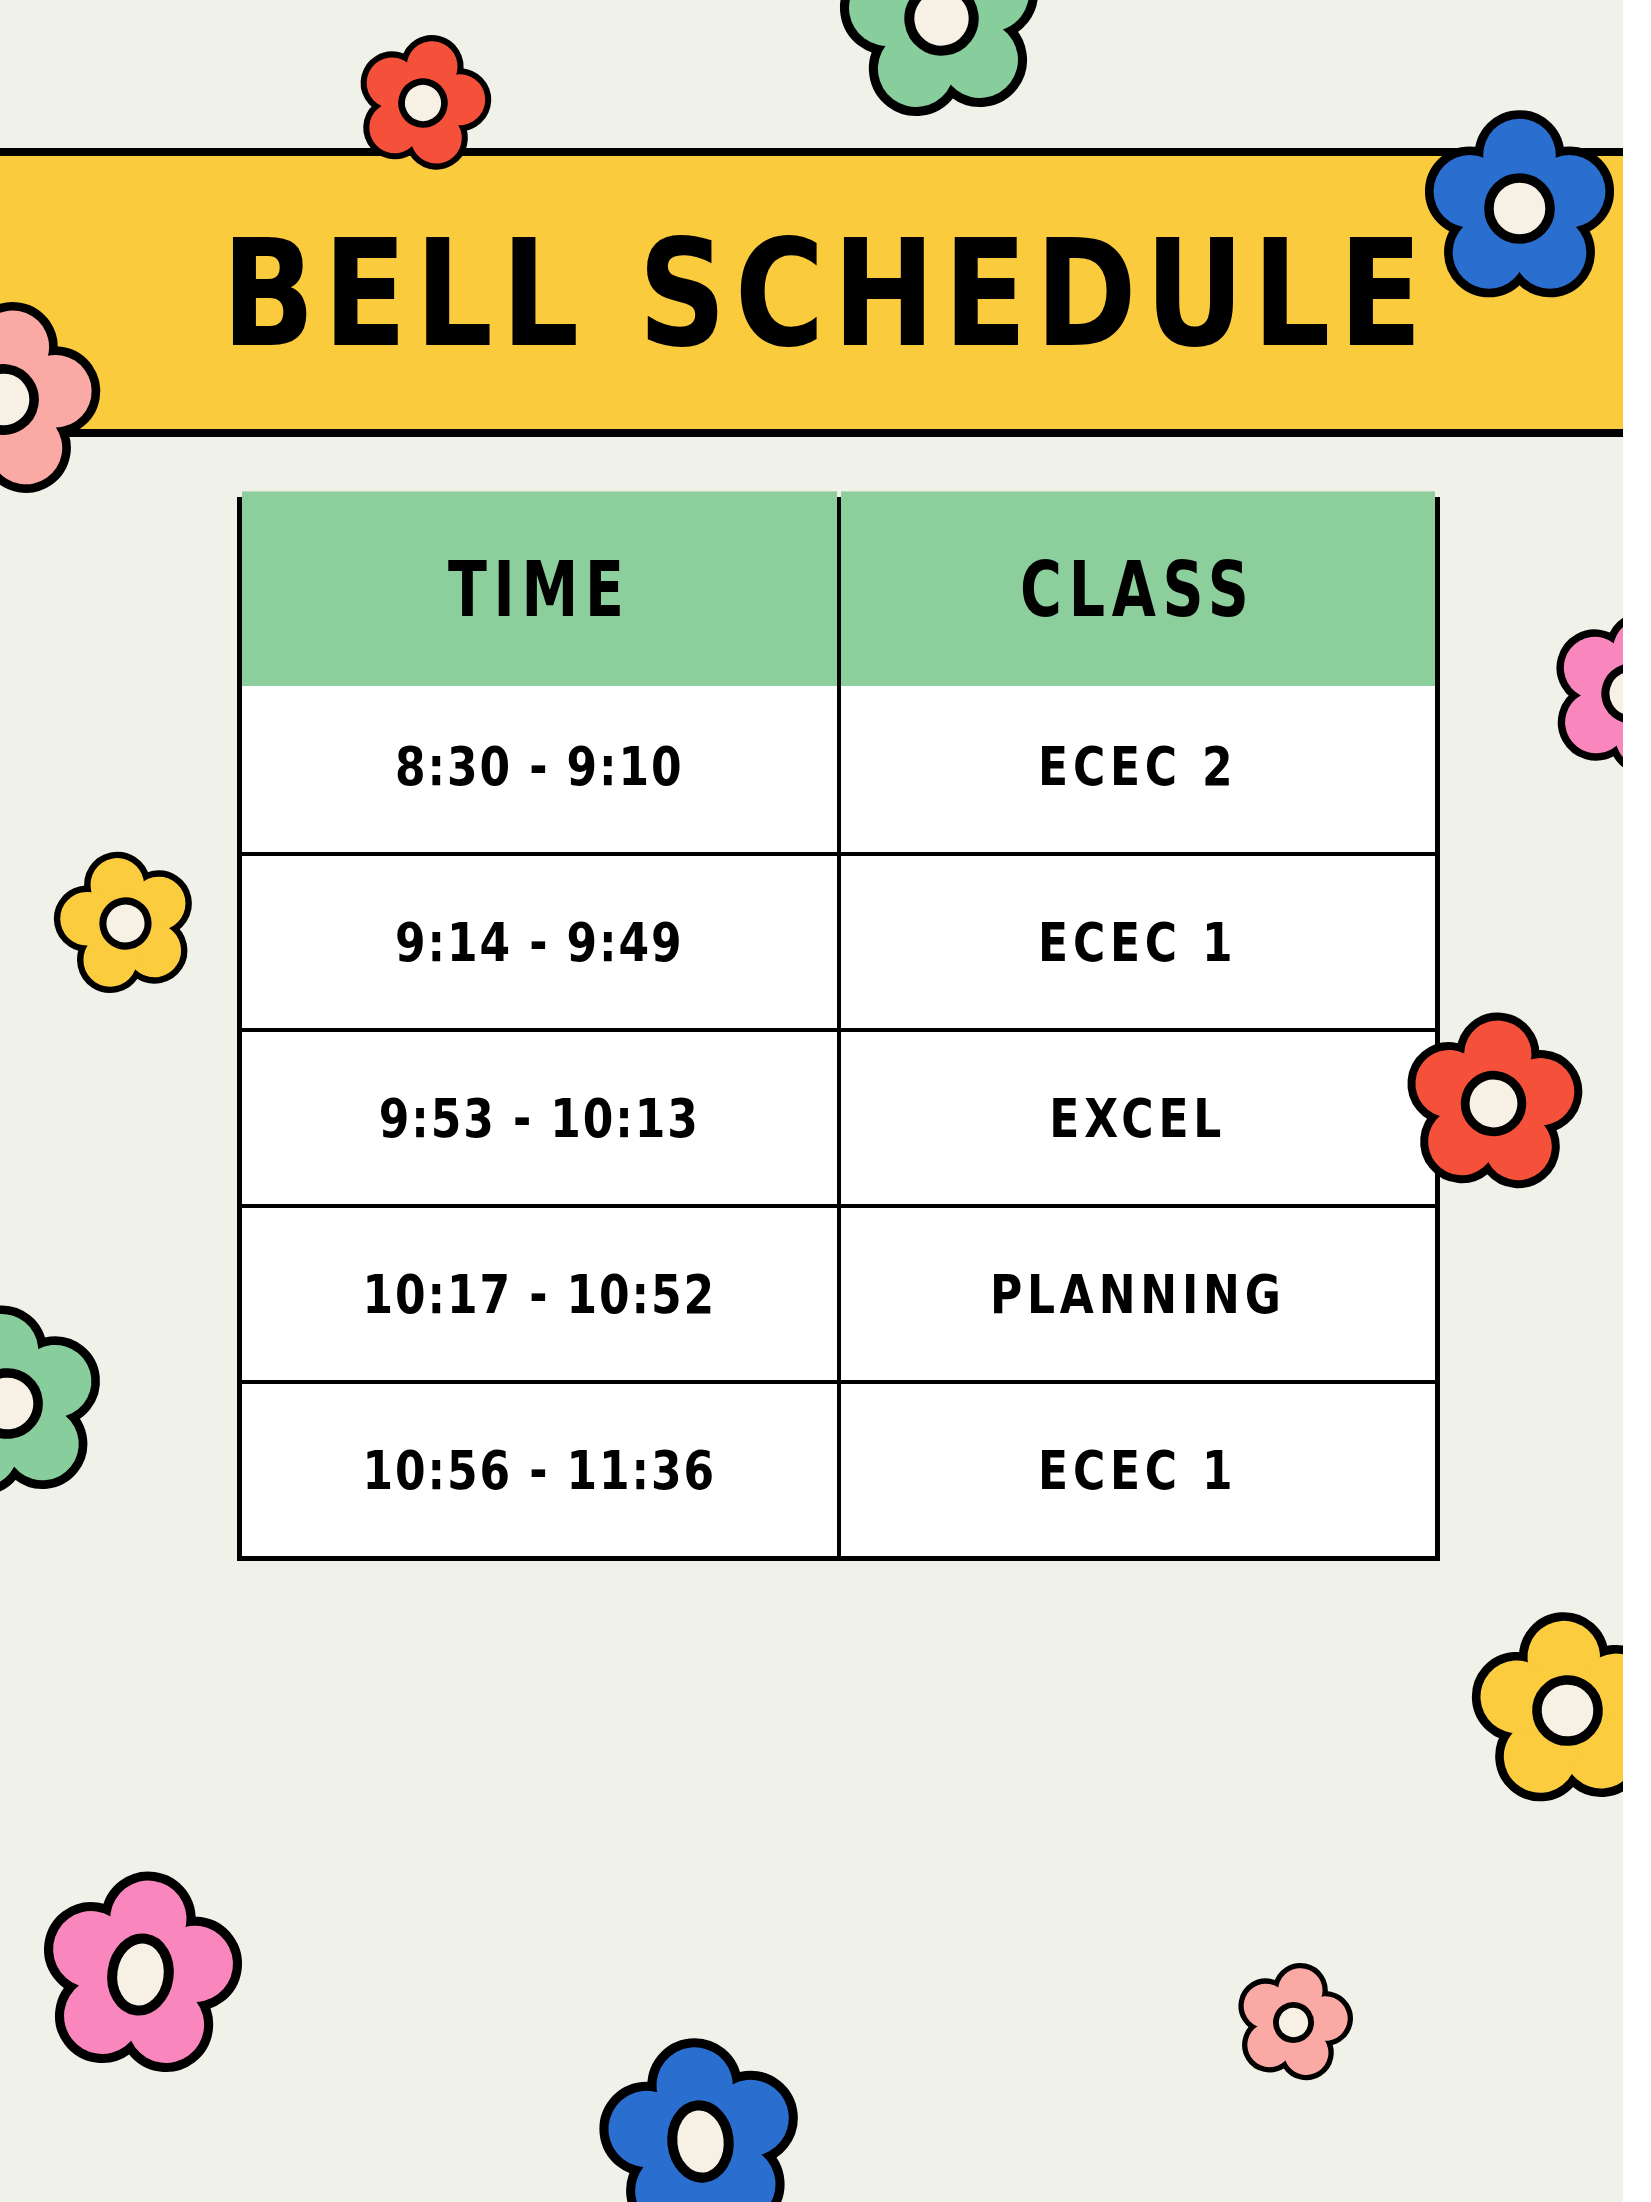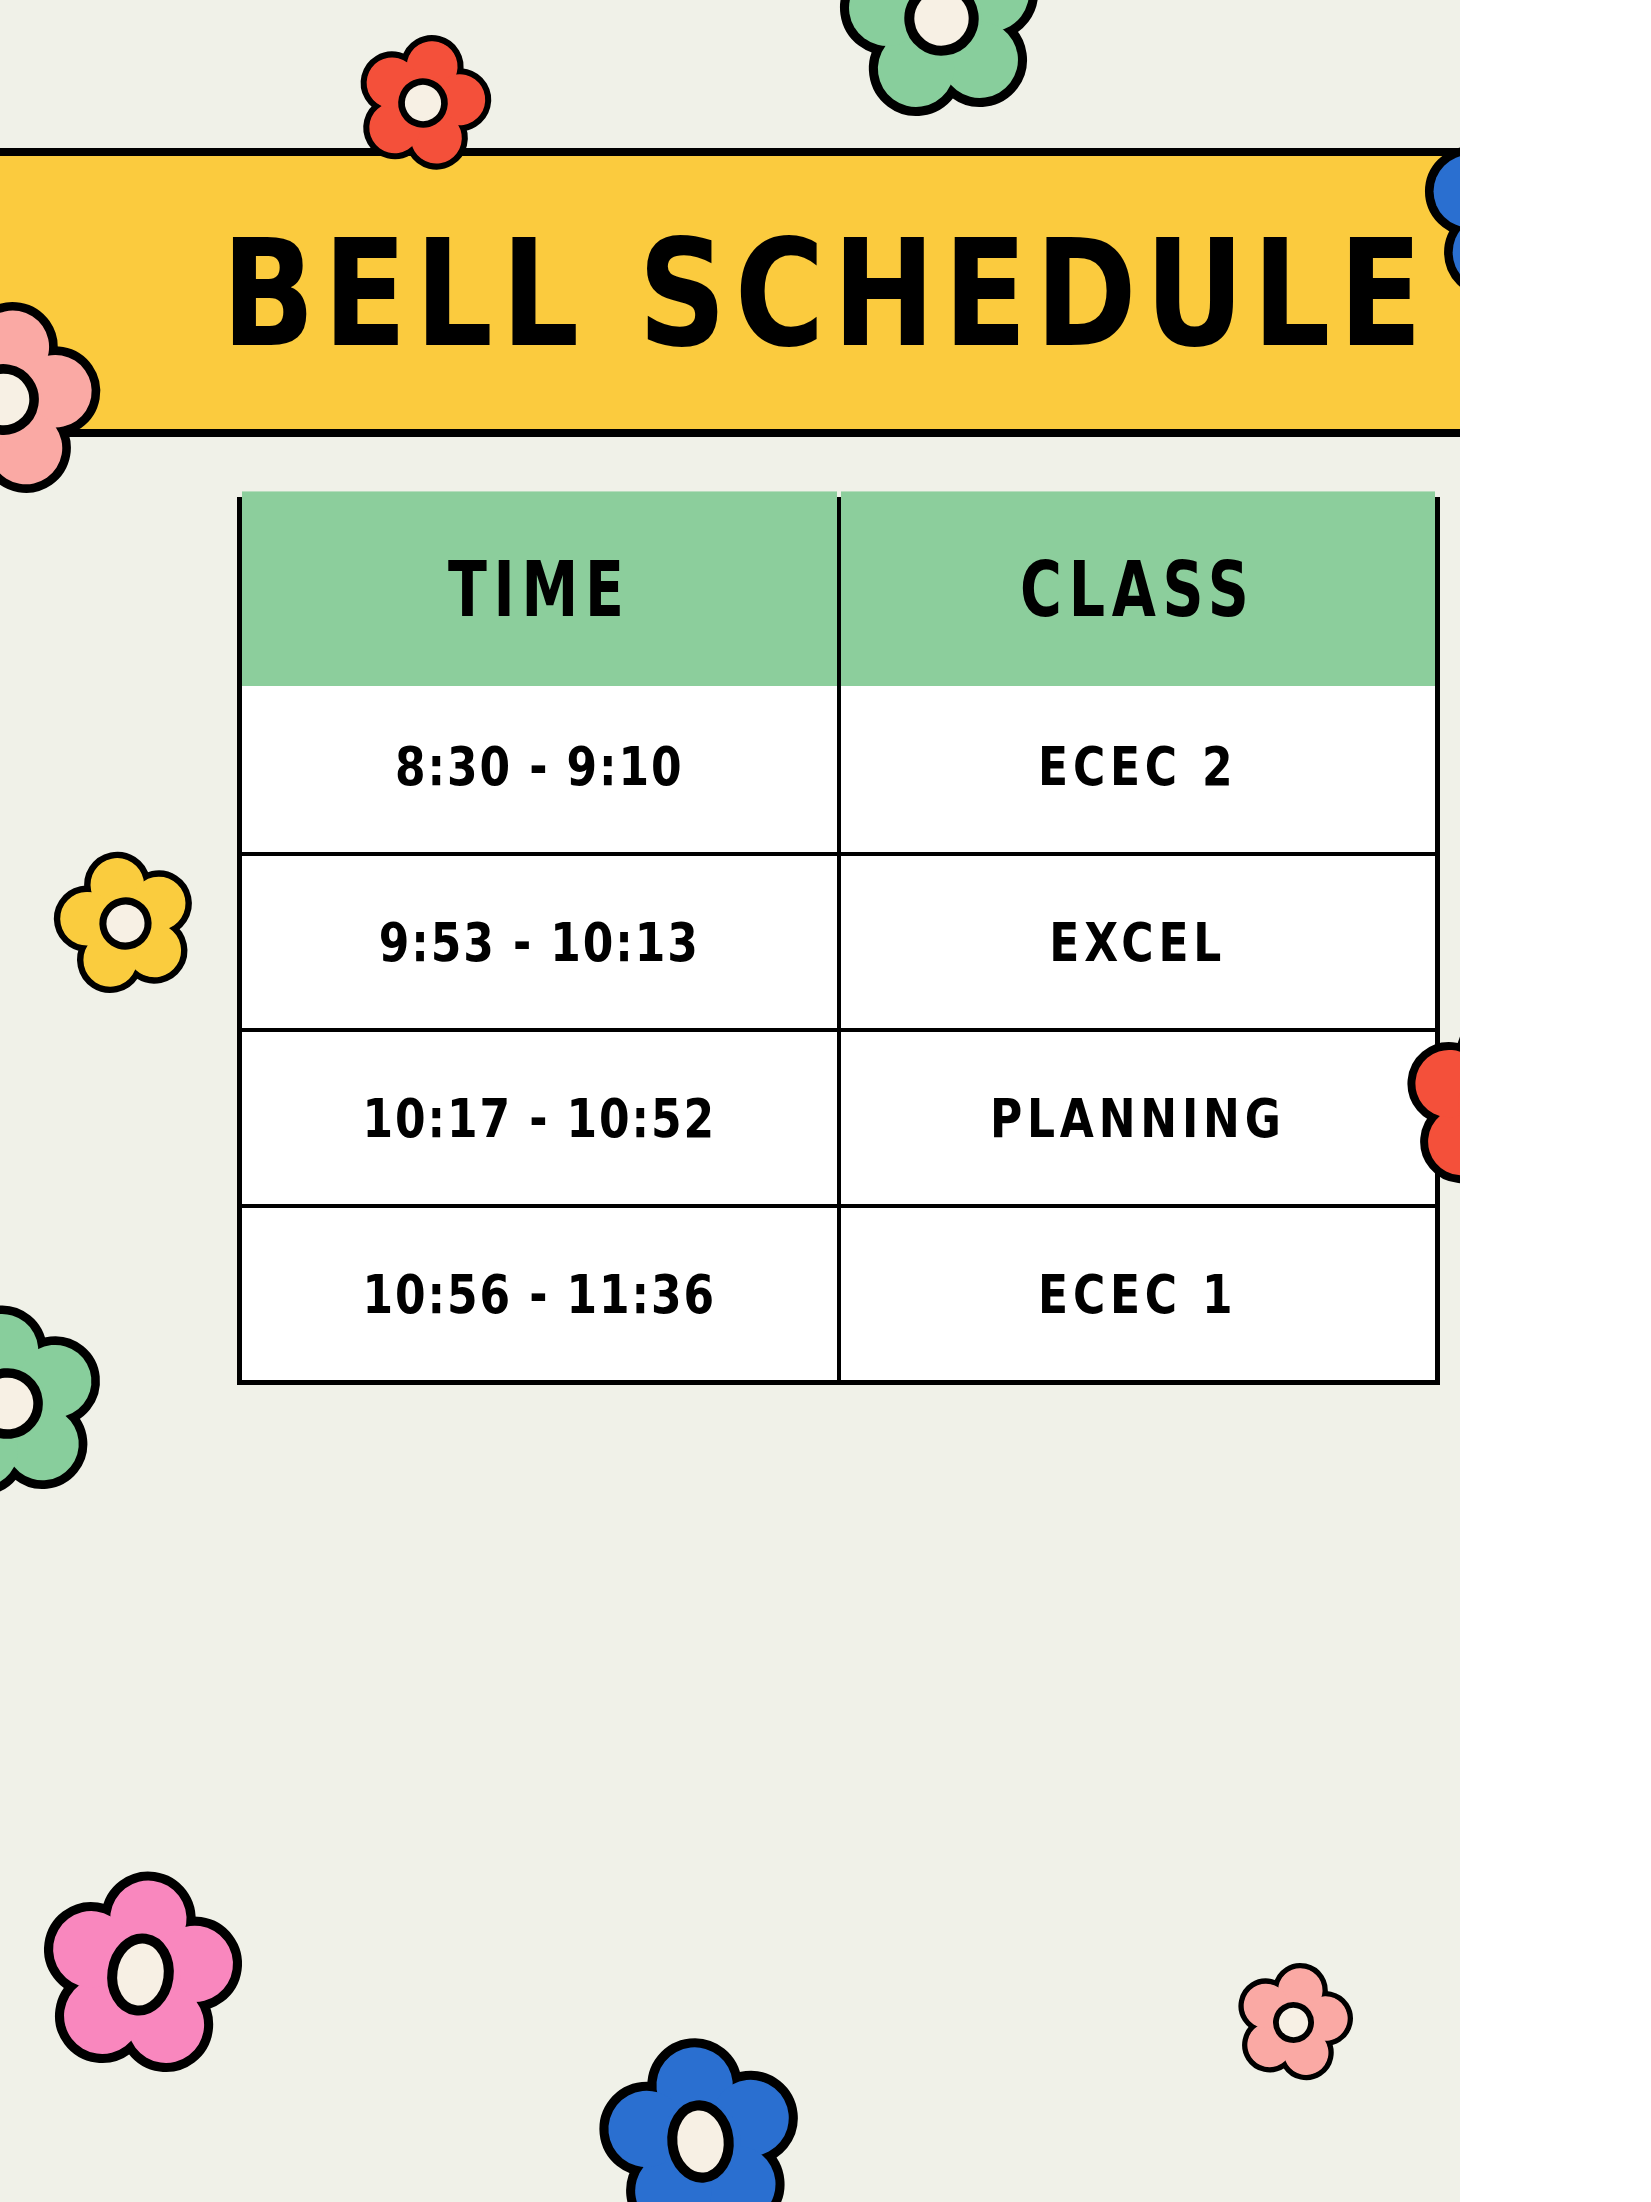--- a/index.html
+++ b/index.html
@@ -2,21 +2,21 @@
 <html><head>
 <meta charset="utf-8">
 <style>
   html, body {
     margin: 0;
     padding: 0;
     background: #ffffff;
   }
   #poster {
     position: relative;
-    width: 1460px;
+    width: 1623px;
     height: 2202px;
     background: #F0F1E8;
     overflow: hidden;
     font-family: "Liberation Sans", sans-serif;
   }
 
   
   .flower {
     position: absolute;
     z-index: 5;
@@ -249,20 +249,28 @@
         <tr>
           <td class="time-cell">
               <span class="cell-inner">8:30 - 9:10</span>
             </td>
           <td class="class-cell">
               <span class="cell-inner">ECEC 2</span>
             </td>
         </tr>
         <tr>
           <td class="time-cell">
+              <span class="cell-inner">9:14 - 9:49</span>
+            </td>
+          <td class="class-cell">
+              <span class="cell-inner">ECEC 1</span>
+            </td>
+        </tr>
+        <tr>
+          <td class="time-cell">
               <span class="cell-inner">9:53 - 10:13</span>
             </td>
           <td class="class-cell">
               <span class="cell-inner">EXCEL</span>
             </td>
         </tr>
         <tr>
           <td class="time-cell">
               <span class="cell-inner">10:17 - 10:52</span>
             </td>

